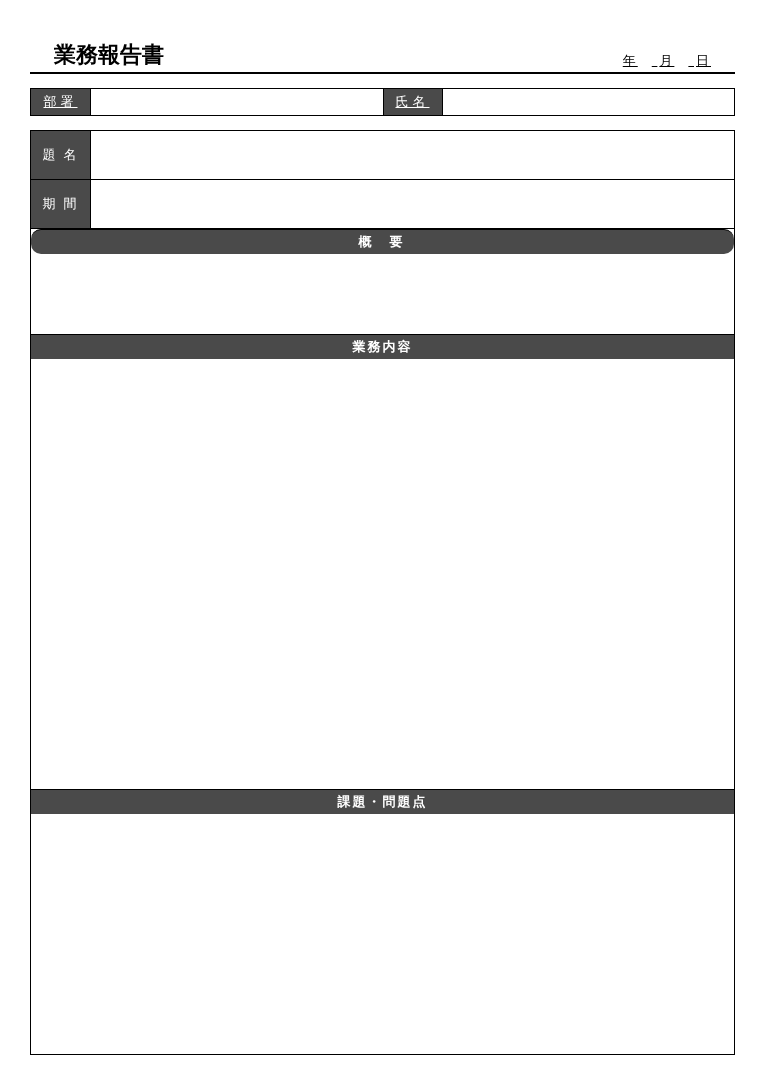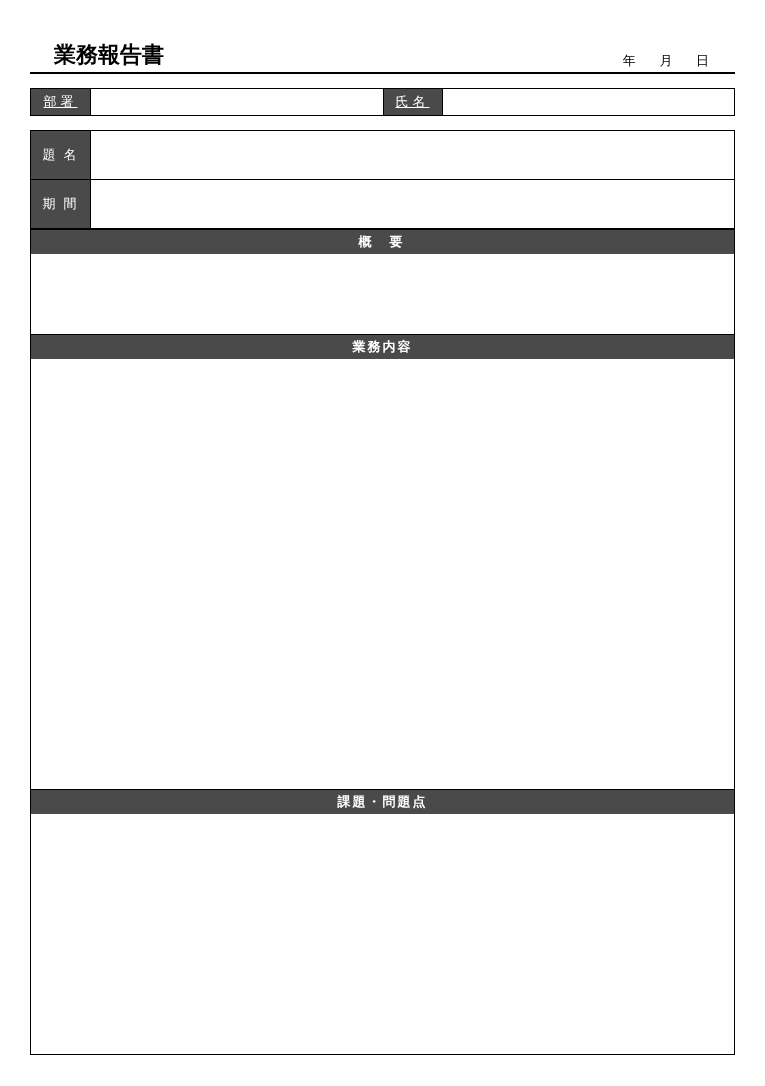--- a/index.html
+++ b/index.html
@@ -20,20 +20,21 @@
     }
     .title {
       font-size: 22px;
       font-weight: bold;
       padding-left: 24px;
     }
     .date-line {
       font-size: 13px;
       letter-spacing: 2px;
       padding-right: 10px;
+      text-decoration: underline;
     }
     .date-line span { margin: 0 14px 0 2px; }
     
     .info-row {
       display: flex;
       border: 1px solid #000;
       margin-bottom: 14px;
     }
     .dark-cell {
       background: #4a4a4a;
@@ -79,21 +80,21 @@
     .section-header {
       background: #4a4a4a;
       color: #fff;
       font-size: 13px;
       font-weight: bold;
       text-align: center;
       padding: 3px 0;
       letter-spacing: 2px;
       border-top: 1px solid #000;
     }
-    .section-header.first { border-top: 1px solid #000; }
+    .section-header.first { border-top: 1px solid #000; border-radius: 10px; }
     .section-header.spaced { letter-spacing: 18px; text-indent: 14px; }
     
     .section-body {
       background: #fff;
     }
     .body-summary { height: 80px; }
     .body-content { height: 430px; }
     .body-issues { height: 120px; }
     .body-plan { height: 120px; }
   </style>

